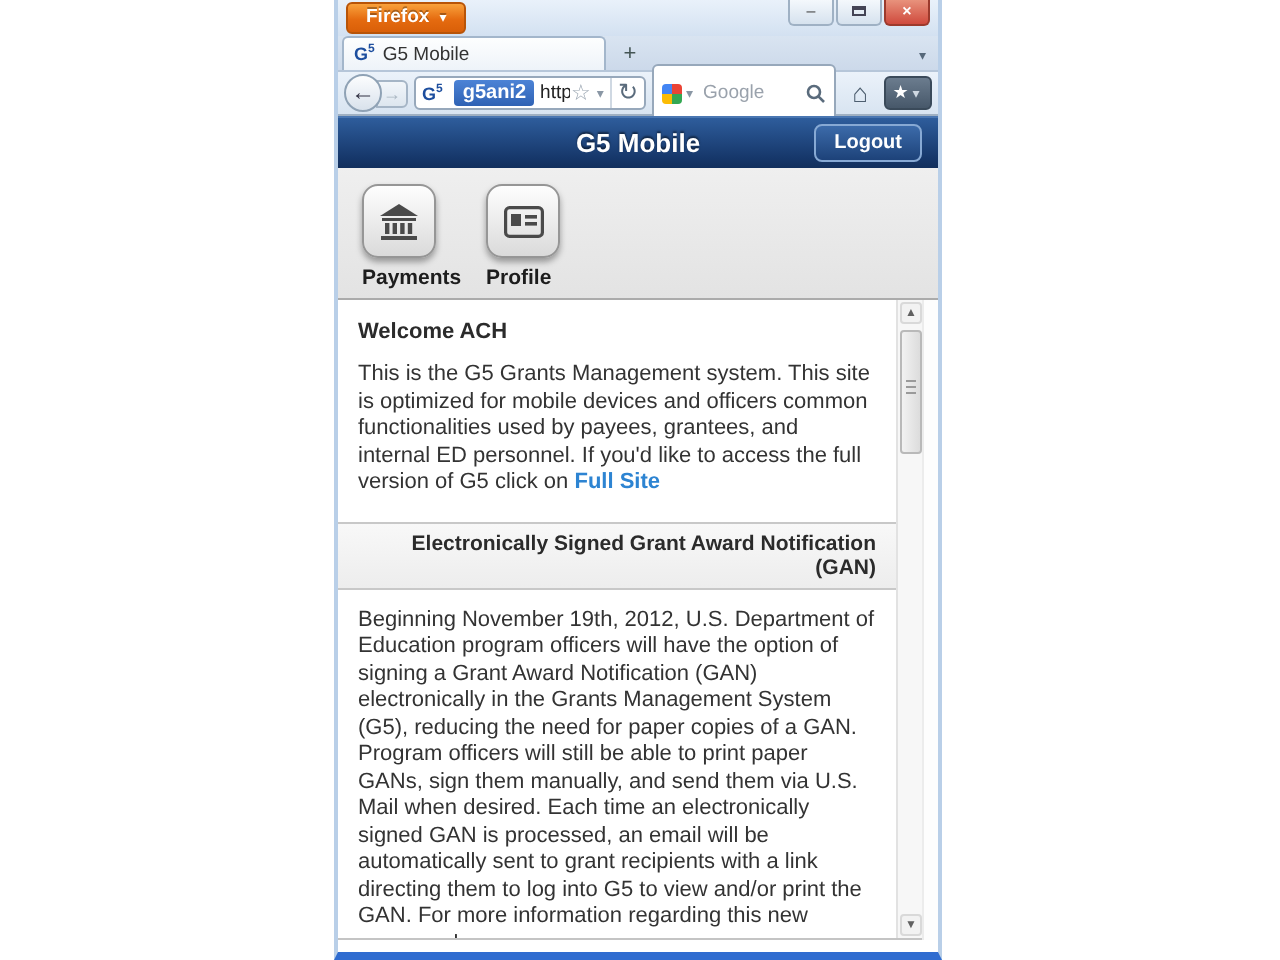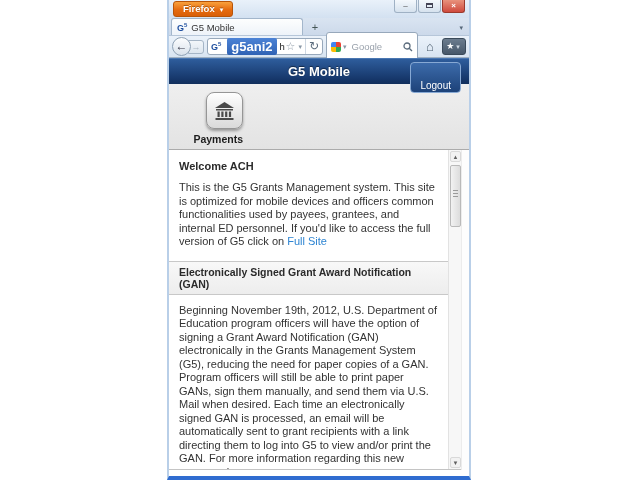--- a/index.html
+++ b/index.html
@@ -53,21 +53,21 @@
     color:#334; font-size:12px; font-weight:bold; line-height:17px; text-align:center;
     cursor:pointer; z-index:2; }
   .nav-fwd { width:16px; height:14px; margin-left:-3px;
     background:linear-gradient(#f2f6fa,#dde6ef); border:1px solid #a5b5c6;
     border-radius:0 3px 3px 0; color:#aab6c2; font-size:9px; line-height:12px;
     text-align:center; cursor:pointer; }
   .urlbox { flex:1; height:17px; margin:0 3px; background:#fff;
     border:1px solid #97a8bb; border-radius:3px; display:flex; align-items:center;
     padding:0 3px; min-width:0; cursor:text; }
   .identity { background:linear-gradient(#4c83d6,#2f62b4); color:#fff;
-    font-size:13px; font-weight:bold; padding:1px 4px; border-radius:2px;
+    font-size:10px; font-weight:bold; padding:1px 4px; border-radius:2px;
     margin:0 3px 0 2px; cursor:pointer; }
   .url-text { font-size:9.5px; color:#222; white-space:nowrap; overflow:hidden; flex:1; }
   .star { color:#9aa5b1; font-size:11px; margin:0 1px; cursor:pointer; }
   .dd { color:#8a97a5; font-size:7px; margin:0 2px; cursor:pointer; }
   .reload { color:#5a6b7c; font-size:12px; line-height:15px; margin-left:1px;
     border-left:1px solid #cfd8e2; padding-left:3px; cursor:pointer; }
   .searchbox { width:92px; height:29px; background:#fff; border:1px solid #97a8bb;
     border-radius:3px; display:flex; align-items:center; padding:0 4px; cursor:text; }
   .gicon { width:10px; height:10px; display:grid; grid-template-columns:5px 5px;
     grid-template-rows:5px 5px; border-radius:2px; overflow:hidden; flex:none; }
@@ -81,49 +81,49 @@
     border:1px solid #3a4a5a; border-radius:3px; color:#fff; text-align:center;
     font-size:9px; line-height:15px; cursor:pointer; }
   .bm-btn .dd { color:#cfd8e2; }
 
   
   .site-header { position:relative; height:26px;
     background:linear-gradient(#2e5d9c,#16376a 80%,#122f5c);
     border-top:1px solid #4a77b2; display:flex; align-items:center; justify-content:center; }
   .site-title { color:#fff; font-size:13px; font-weight:bold;
     text-shadow:0 -1px 1px rgba(0,0,0,.5); }
-  .logout-btn { position:absolute; right:8px; top:3px; height:31px; padding:14px 9px;
+  .logout-btn { position:absolute; right:8px; top:3px; height:19px; padding:0 9px;
     background:linear-gradient(#3c6baa,#1d4279); border:1px solid #87a9d4;
-    border-radius:4px; color:#fff; font-size:10px; font-weight:normal; line-height:17px;
+    border-radius:4px; color:#fff; font-size:10px; font-weight:bold; line-height:17px;
     cursor:pointer; }
 
   
   .icon-nav { height:66px; background:linear-gradient(#efefef,#e3e3e3);
     border-bottom:1px solid #ababab; display:flex; padding:8px 12px 0 12px; }
-  .nav-item { width:62px; display:flex; flex-direction:column; align-items:flex-end;
+  .nav-item { width:62px; display:flex; flex-direction:column; align-items:flex-start;
     cursor:pointer; }
   .nav-item + .nav-item { margin-left:0; }
   .tile { width:37px; height:37px; border-radius:8px;
     background:linear-gradient(#fefefe,#dadada); border:1px solid #969696;
     box-shadow:0 2px 3px rgba(0,0,0,.35); display:flex; align-items:center;
     justify-content:center; }
   .tile svg { display:block; }
   .nav-label { margin-top:4px; font-size:10.5px; font-weight:bold; color:#1d1d1d; }
 
   
   .content { position:absolute; top:150px; bottom:6px; left:0; right:8px;
     background:#fff; overflow:hidden; border-bottom:1px solid #c4c4c4;padding-left:40px; }
   .content-inner { position:absolute; top:0; left:0; right:13px; bottom:0;
     overflow:hidden; }
   .welcome-head { font-size:11px; font-weight:bold; color:#2b2b2b; margin:10px 10px 0 10px; }
   .body-text { font-size:11px; color:#333; line-height:13.5px; margin:9px 10px 0 10px; }
-  a.inline-link { color:#2d84d2; text-decoration:none; cursor:pointer; }
+  a.inline-link { color:#2d84d2; text-decoration:none; cursor:pointer;font-weight:bold; }
   .section-bar { margin-top:12px; background:linear-gradient(#f8f8f8,#ededed);
     border-top:1px solid #c8c8c8; border-bottom:1px solid #c8c8c8;
-    padding:4px 10px; font-size:10.5px; font-weight:bold; color:#2b2b2b; }
+    padding:4px 10px; font-size:10.5px; font-weight:bold; color:#2b2b2b;text-align:right; }
   .posted { font-size:8px; color:#555; margin:7px 10px 0 10px; }
 
   
   .sbar { position:absolute; top:0; right:0; bottom:0; width:13px;
     background:#f7f7f7; border-left:1px solid #e2e2e2; }
   .sb-btn { position:absolute; left:1px; width:11px; height:11px; text-align:center;
     font-size:6px; color:#606060; line-height:11px; background:#f2f2f2;
     border:1px solid #d9d9d9; border-radius:2px; cursor:pointer; }
   .sb-up { top:1px; } .sb-down { bottom:1px; }
   .sb-thumb { position:absolute; left:1px; top:15px; width:11px; height:62px;
@@ -202,20 +202,31 @@
           <rect x="2" y="8" width="17" height="1.5" fill="#4a4a4a"></rect>
           <rect x="3.5" y="10.5" width="2.2" height="5.5" fill="#4a4a4a"></rect>
           <rect x="7.3" y="10.5" width="2.2" height="5.5" fill="#4a4a4a"></rect>
           <rect x="11.1" y="10.5" width="2.2" height="5.5" fill="#4a4a4a"></rect>
           <rect x="14.9" y="10.5" width="2.2" height="5.5" fill="#4a4a4a"></rect>
           <rect x="1.5" y="17" width="18" height="2" fill="#4a4a4a"></rect>
         </svg>
       </div>
       <span class="nav-label">Payments</span>
     </div>
+    <div class="nav-item">
+      <div class="tile">
+        <svg width="20" height="16" viewBox="0 0 20 16">
+          <rect x="0.8" y="0.8" width="18.4" height="14.4" rx="2" fill="none" stroke="#4a4a4a" stroke-width="1.6"></rect>
+          <rect x="3.5" y="4" width="5" height="6" fill="#4a4a4a"></rect>
+          <rect x="10.5" y="4.5" width="6" height="1.8" fill="#4a4a4a"></rect>
+          <rect x="10.5" y="8" width="6" height="1.8" fill="#4a4a4a"></rect>
+        </svg>
+      </div>
+      <span class="nav-label">Profile</span>
+    </div>
   </div>
 
   <div class="content">
     <div class="content-inner">
 
       <div class="welcome-head">Welcome ACH</div>
       <p class="body-text"><span>This is the G5 Grants Management system. This site is optimized for mobile devices and officers common functionalities used by payees, grantees, and internal ED personnel. If you'd like to access the full version of G5 click on </span><a class="inline-link">Full Site</a></p>
 
       <div class="section-bar">Electronically Signed Grant Award Notification (GAN)</div>
       <p class="body-text"><span>Beginning November 19th, 2012, U.S. Department of Education program officers will have the option of signing a Grant Award Notification (GAN) electronically in the Grants Management System (G5), reducing the need for paper copies of a GAN. Program officers will still be able to print paper GANs, sign them manually, and send them via U.S. Mail when desired. Each time an electronically signed GAN is processed, an email will be automatically sent to grant recipients with a link directing them to log into G5 to view and/or print the GAN. For more information regarding this new process please </span></p>

